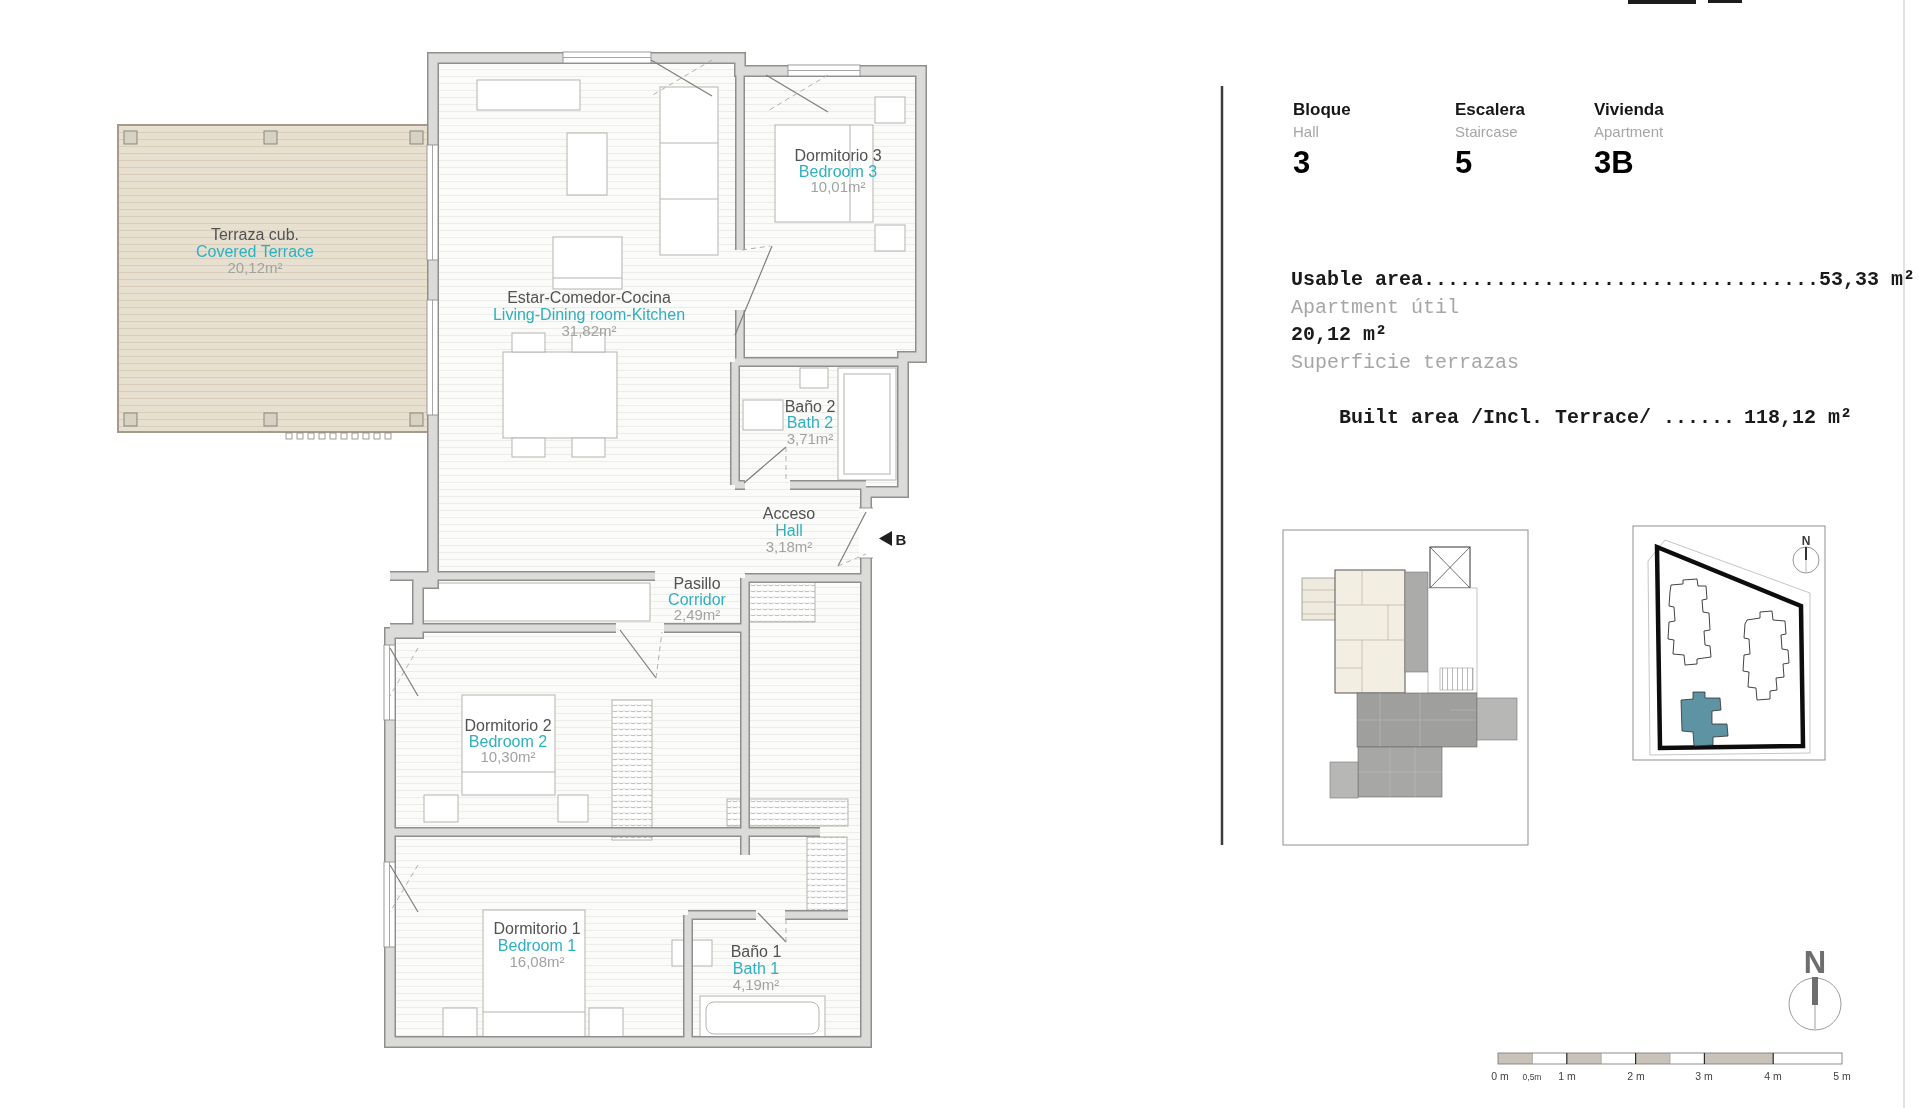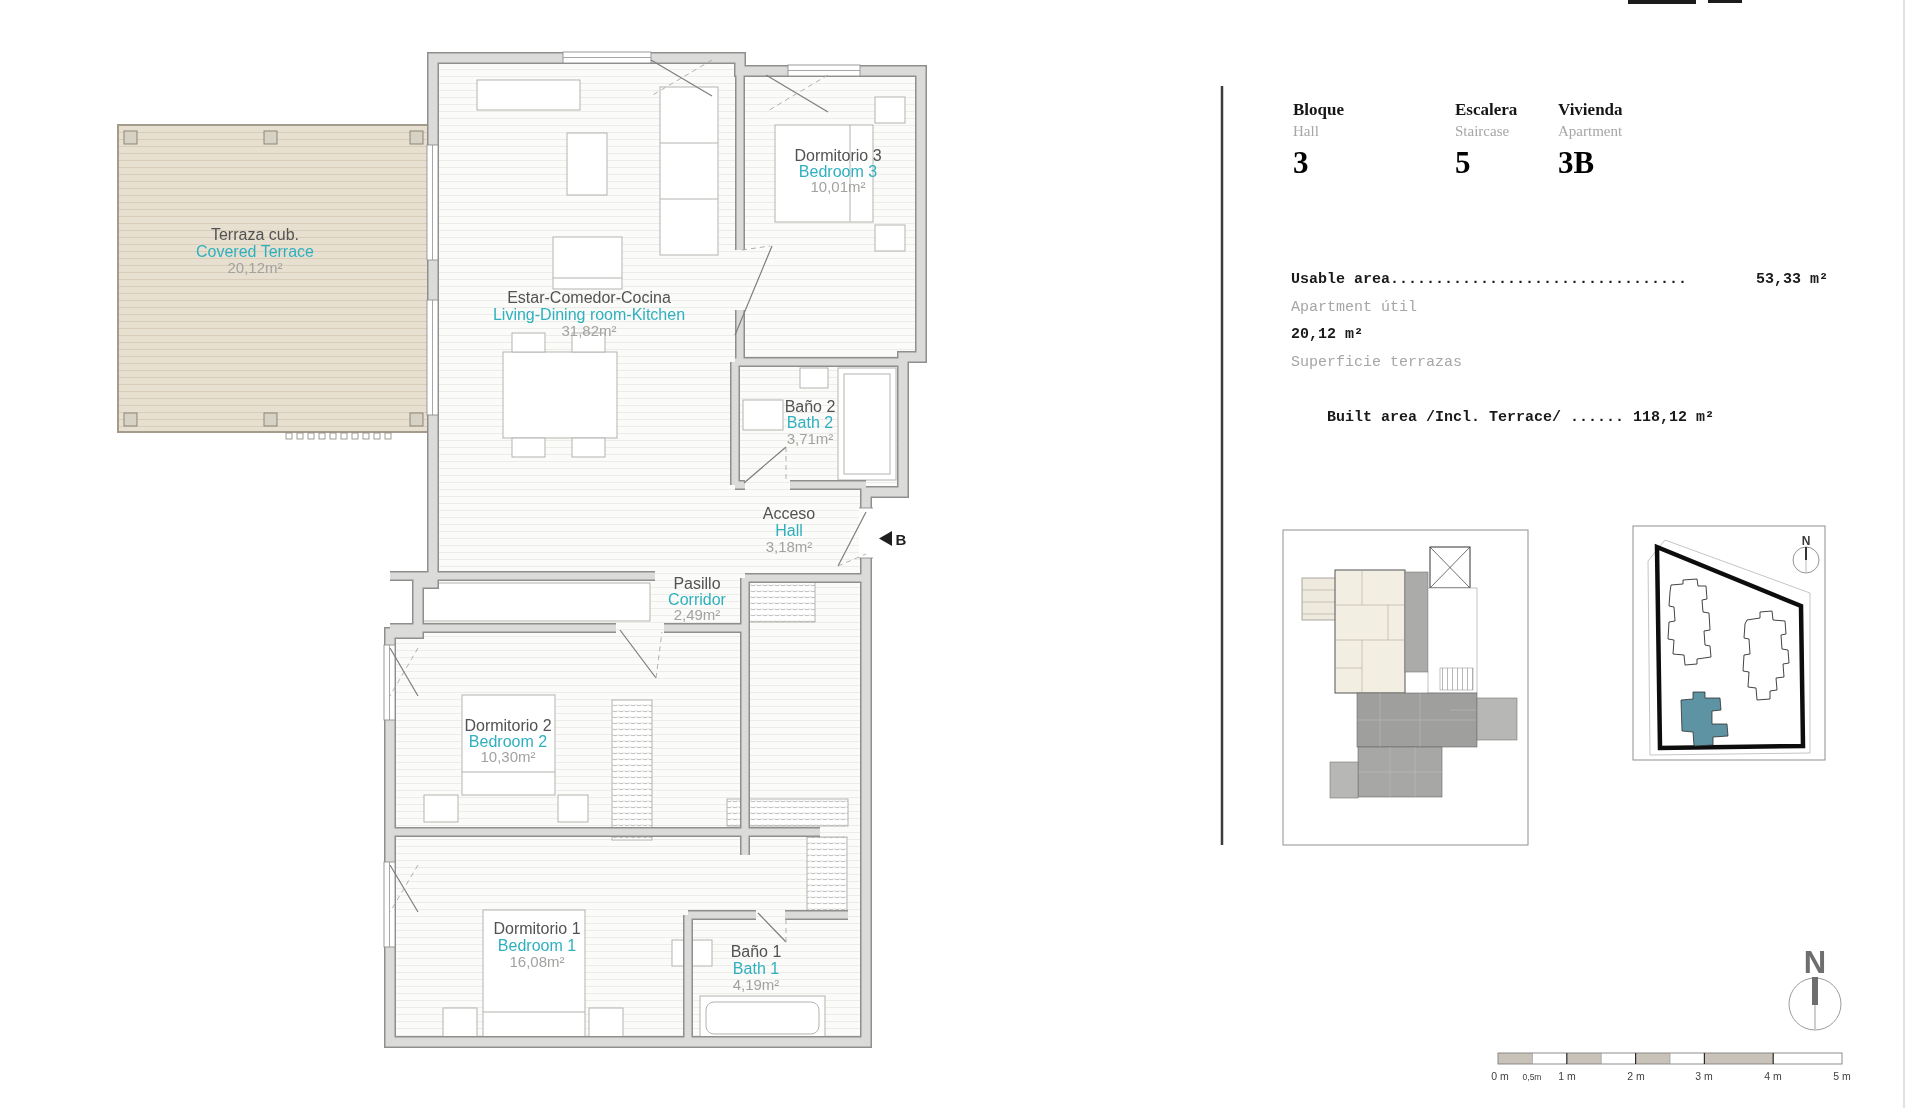--- a/index.html
+++ b/index.html
@@ -13,27 +13,27 @@
   .wd{fill:none;stroke:#8f8f8d;stroke-width:12;}
   .wl{fill:none;stroke:#dbdbd9;stroke-width:9;}
   .iwd{fill:none;stroke:#8f8f8d;stroke-width:10;}
   .iwl{fill:none;stroke:#dbdbd9;stroke-width:7;}
   .furn{fill:#ffffff;stroke:#b3b3b0;stroke-width:1;}
   .fline{stroke:#b3b3b0;stroke-width:1;}
   .win{fill:#ffffff;stroke:#909090;stroke-width:0.9;}
   .door{stroke:#7d7d7b;stroke-width:1.2;fill:none;}
   .dash{stroke:#a8a8a6;stroke-width:0.9;fill:none;stroke-dasharray:5 4;}
   .mapline{stroke:#b0a99a;stroke-width:0.6;}
-  .panel{position:absolute;font-family:Liberation Serif, serif;color:#111;}
+  .panel{position:absolute;font-family:Liberation Sans, sans-serif;color:#111;}
   .hcol{position:absolute;top:100px;}
   .hcol .es{font-weight:700;font-size:17px;color:#161616;}
   .hcol .en{font-size:15px;color:#a6a6a6;margin-top:3px;}
   .hcol .val{font-weight:700;font-size:31px;color:#000;margin-top:5px;}
   .areas{position:absolute;left:1291px;top:266px;width:537px;
-         font-family:"Liberation Mono",monospace;font-size:15px;line-height:27.5px;}
+         font-family:"Liberation Mono",monospace;font-size:20px;line-height:27.5px;}
   .arow{display:flex;justify-content:space-between;font-weight:700;color:#1a1a1a;white-space:pre;}
   .arow.inline{display:block;}
   .arow.inline .aval{margin-left:9px;text-align:center;}
   .agray{color:#a6a6a6;white-space:pre;}
   .aval{font-weight:700;}
   .compassN{fill:#6e6e6e;font-size:31px;font-weight:bold;text-anchor:middle;}
   .siteN{fill:#3a3a3a;font-size:12px;font-weight:bold;text-anchor:middle;}
   .sclbl{fill:#3f3f3f;font-size:10.5px;text-anchor:middle;}
   .sclbl.small{font-size:8.5px;}
 </style>
@@ -343,21 +343,21 @@
 <div class="hcol panel" style="left:1293px;">
   <div class="es">Bloque</div>
   <div class="en">Hall</div>
   <div class="val">3</div>
 </div>
 <div class="hcol panel" style="left:1455px;">
   <div class="es">Escalera</div>
   <div class="en">Staircase</div>
   <div class="val">5</div>
 </div>
-<div class="hcol panel" style="left:1558px;">
+<div class="hcol panel" style="left:1594px;">
   <div class="es">Vivienda</div>
   <div class="en">Apartment</div>
   <div class="val">3B</div>
 </div>
 
 <div class="areas">
   <div class="arow">
     <span class="albl">Usable area.................................</span>
     <span class="aval">53,33 m²</span>
   </div>

